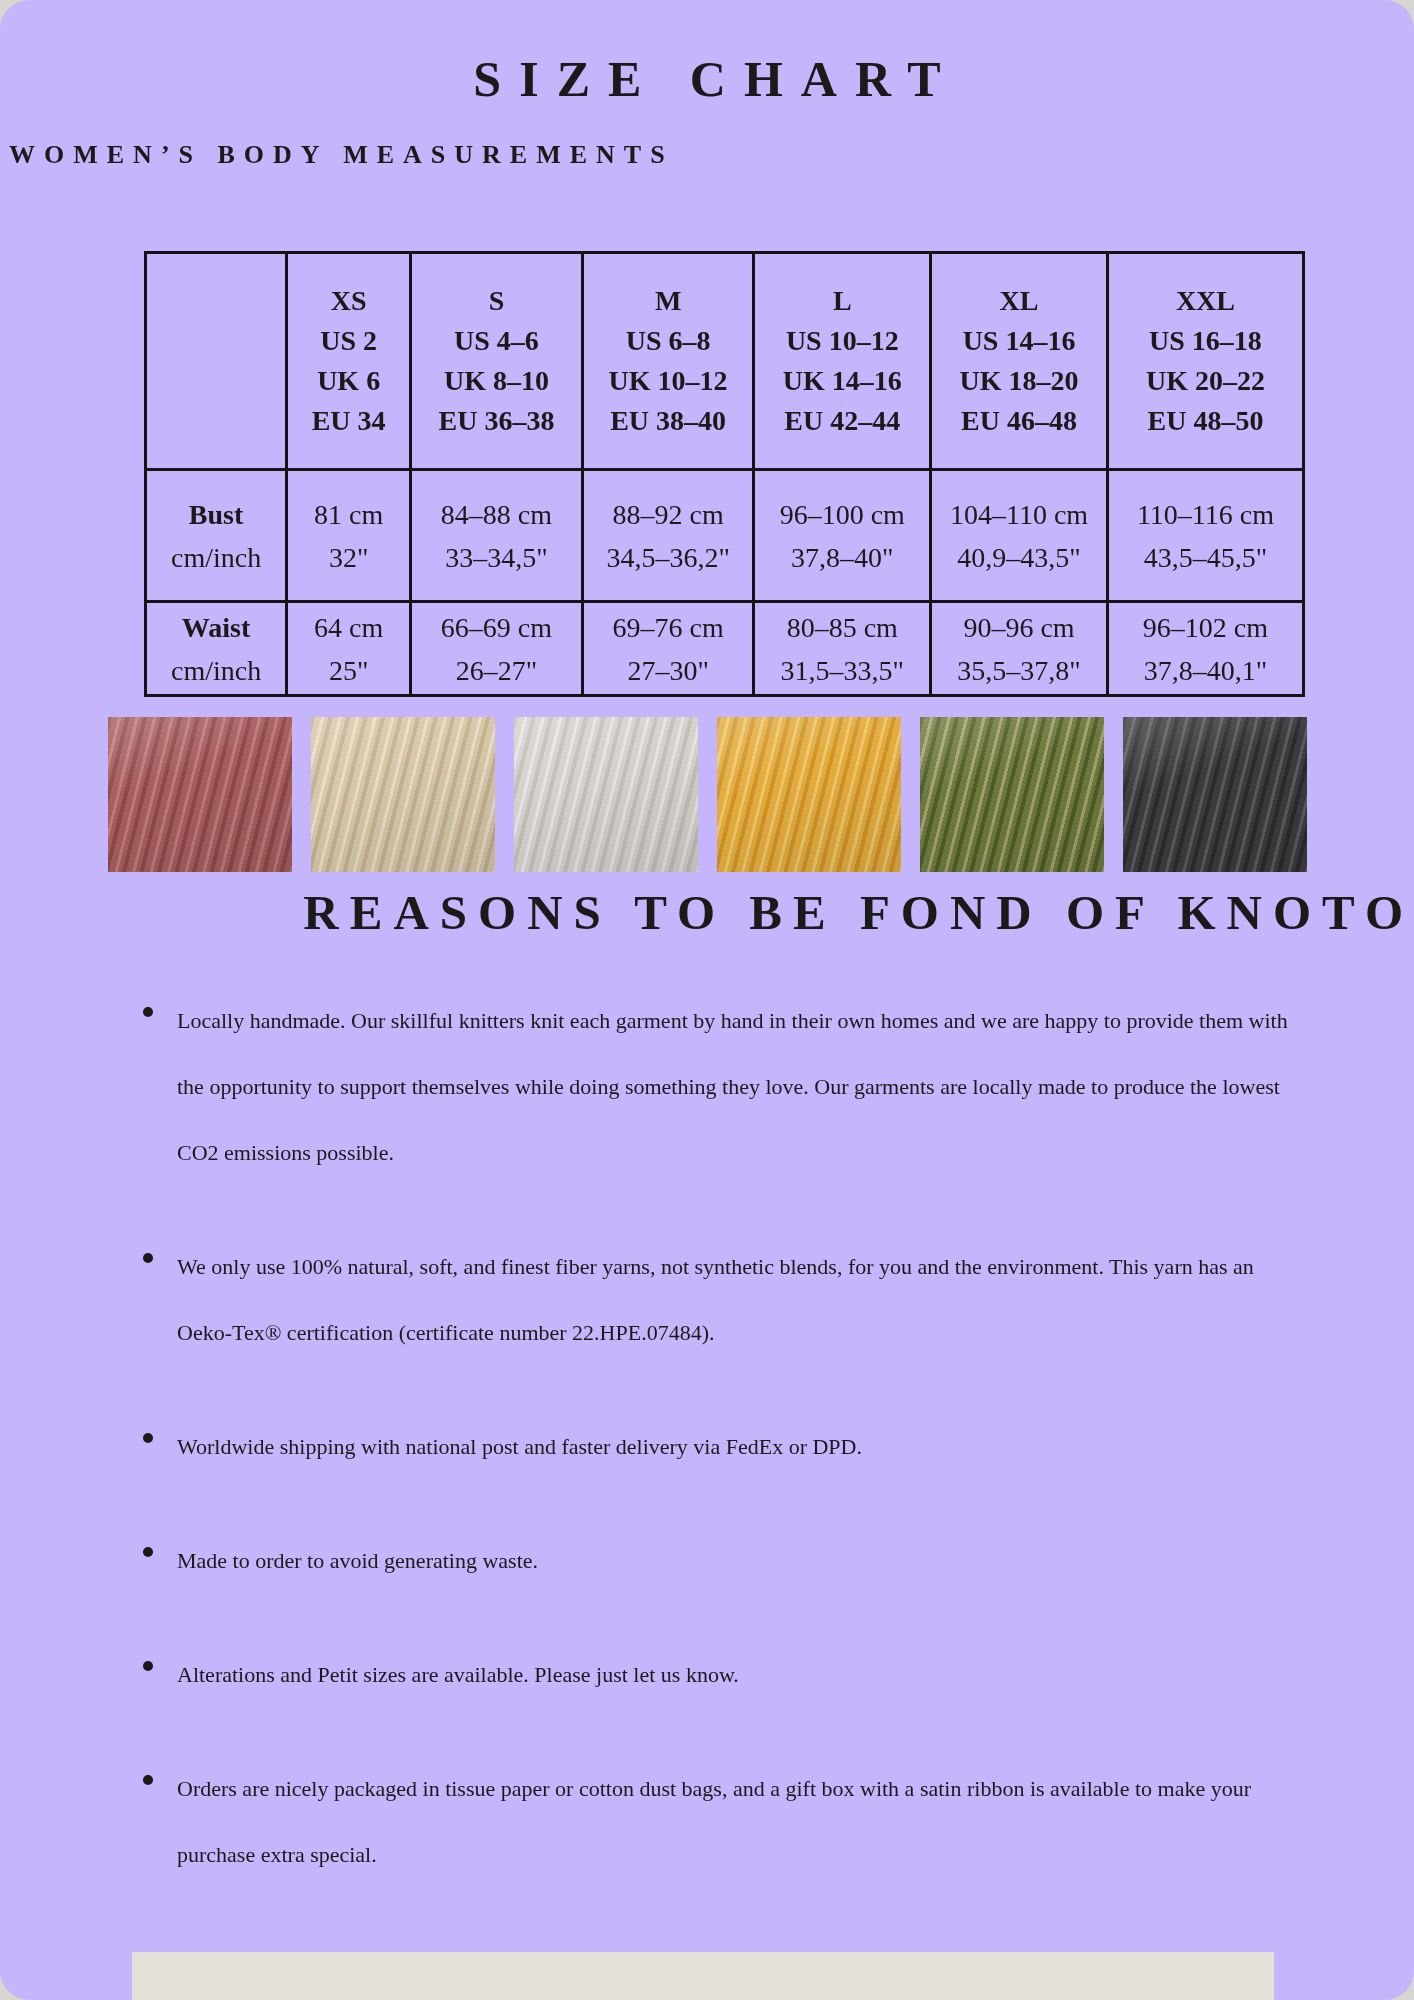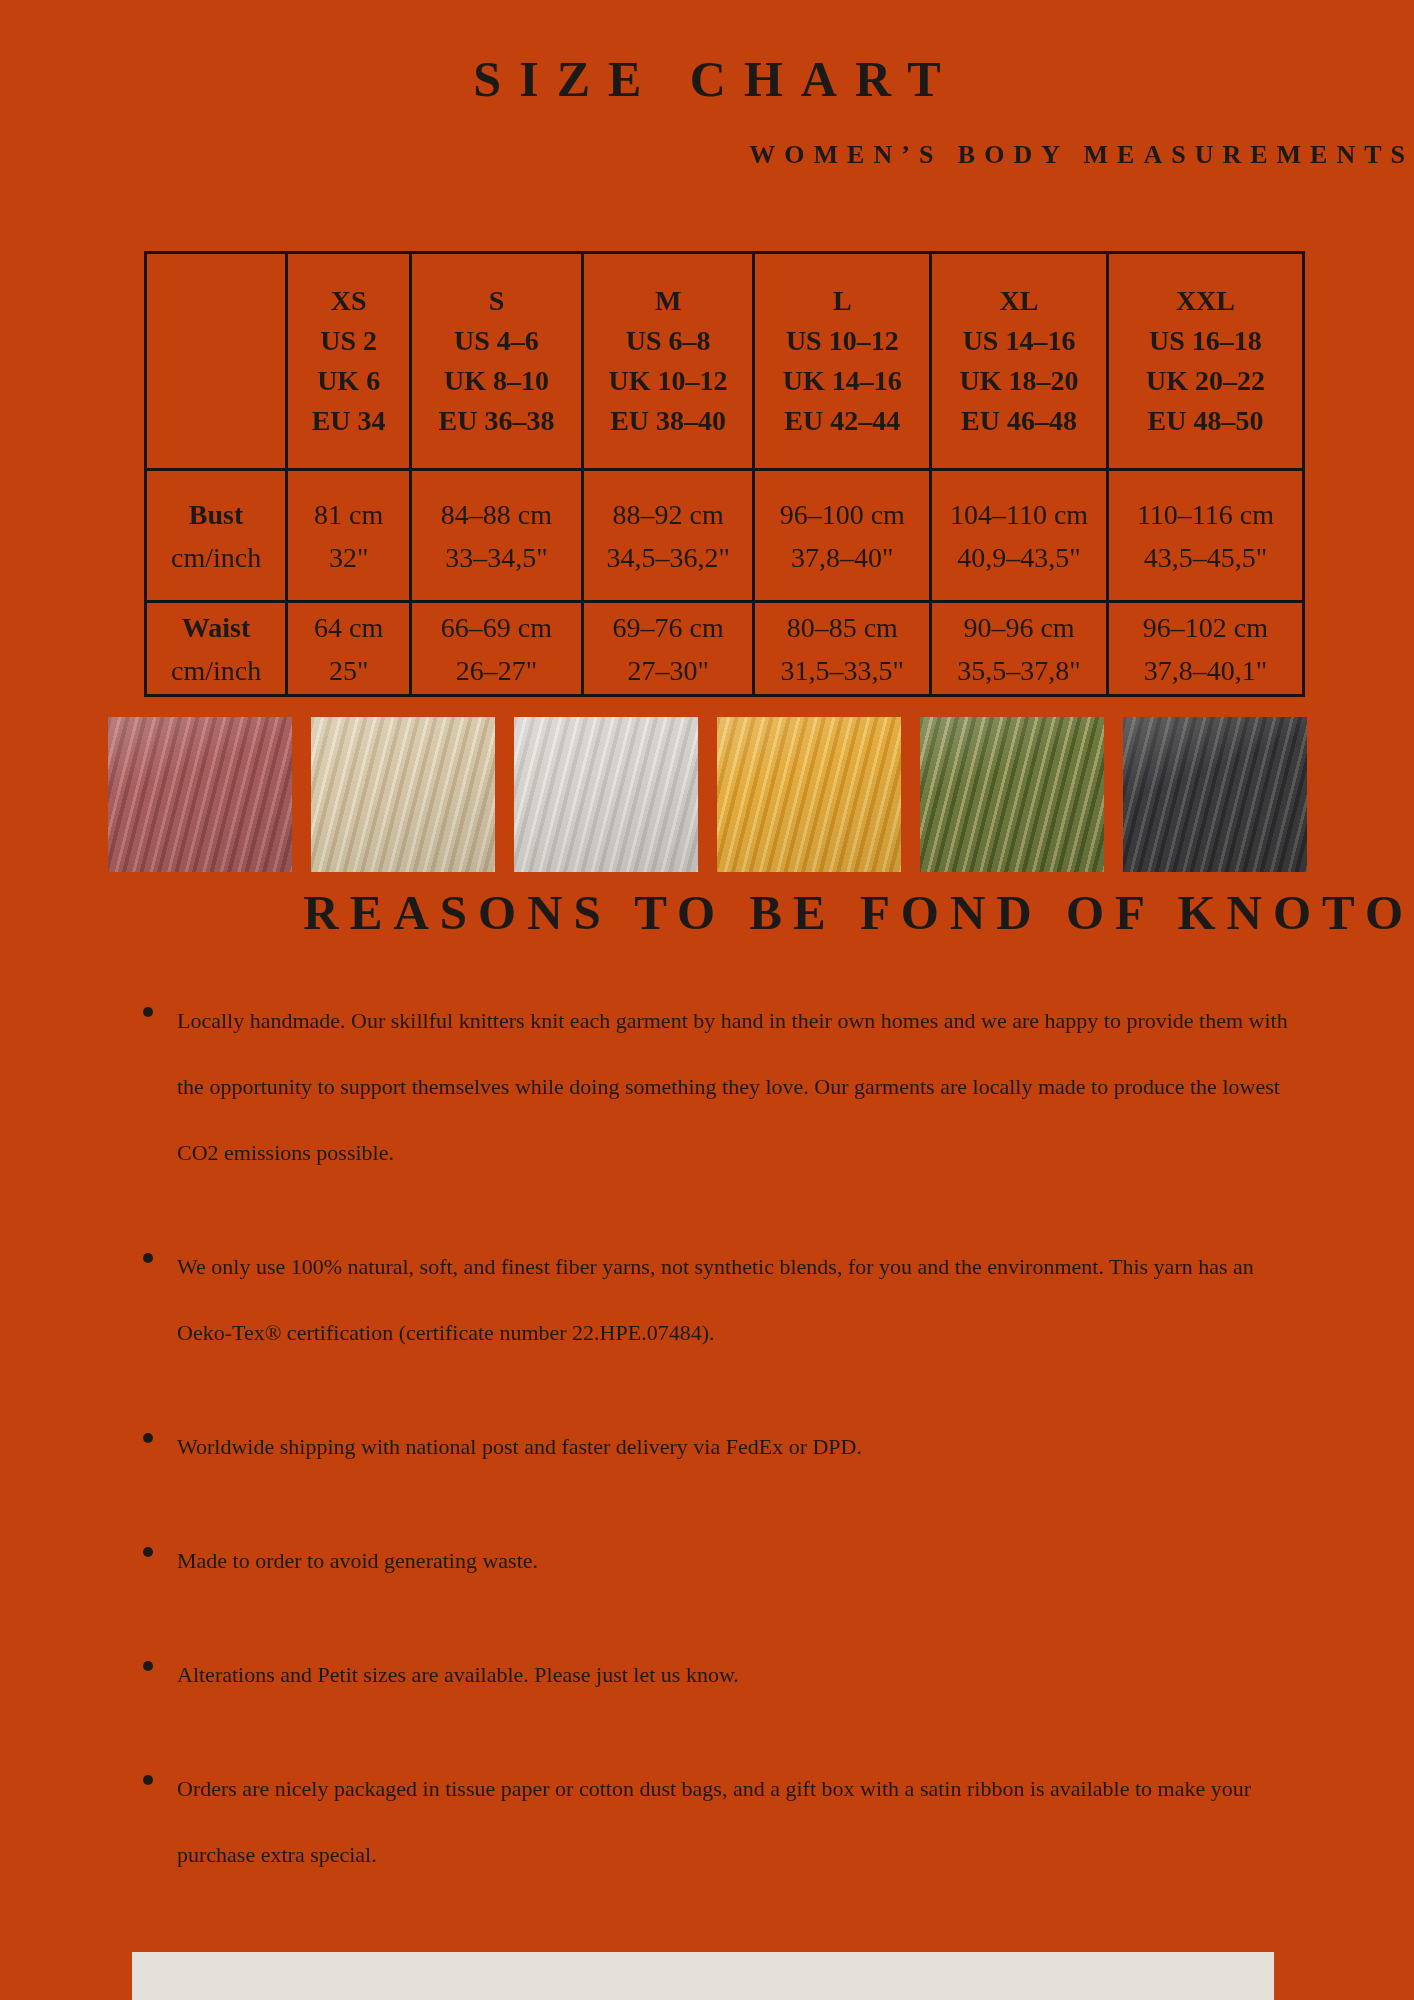--- a/index.html
+++ b/index.html
@@ -15,21 +15,21 @@
   }
   .title{
     position:absolute;top:50px;left:0;width:100%;
     text-align:center;
     font-size:50px;font-weight:600;
     letter-spacing:18px;text-indent:18px;
     white-space:nowrap;
   }
   .subtitle{
     position:absolute;top:140px;left:0;width:100%;
-    text-align:right;
+    text-align:left;
     font-size:26px;font-weight:700;
     letter-spacing:9px;text-indent:9px;
     white-space:nowrap;
   }
   .size-table-wrap{position:absolute;left:144px;top:220px;margin-top:31px;}
   table.size-table{
     border-collapse:collapse;
     table-layout:fixed;
     width:1161px;
   }
@@ -84,21 +84,21 @@
     background:#1b1a18;
   }
   .bottom-bar{
     position:absolute;left:132px;top:1952px;
     width:1142px;height:48px;
   }
 </style>
 </head>
 <body>
 
-<div class="page" style="background: #c2410c; color: rgb(27, 26, 24);">
+<div class="page" style="background: #c4b5fd; color: rgb(27, 26, 24); border-radius: 29px;">
 
   <div class="title">SIZE CHART</div>
   <div class="subtitle">WOMEN’S BODY MEASUREMENTS</div>
 
   <div class="size-table-wrap">
     <table class="size-table">
       <colgroup>
         <col style="width:139px">
           <col style="width:122px">
           <col style="width:169px">

